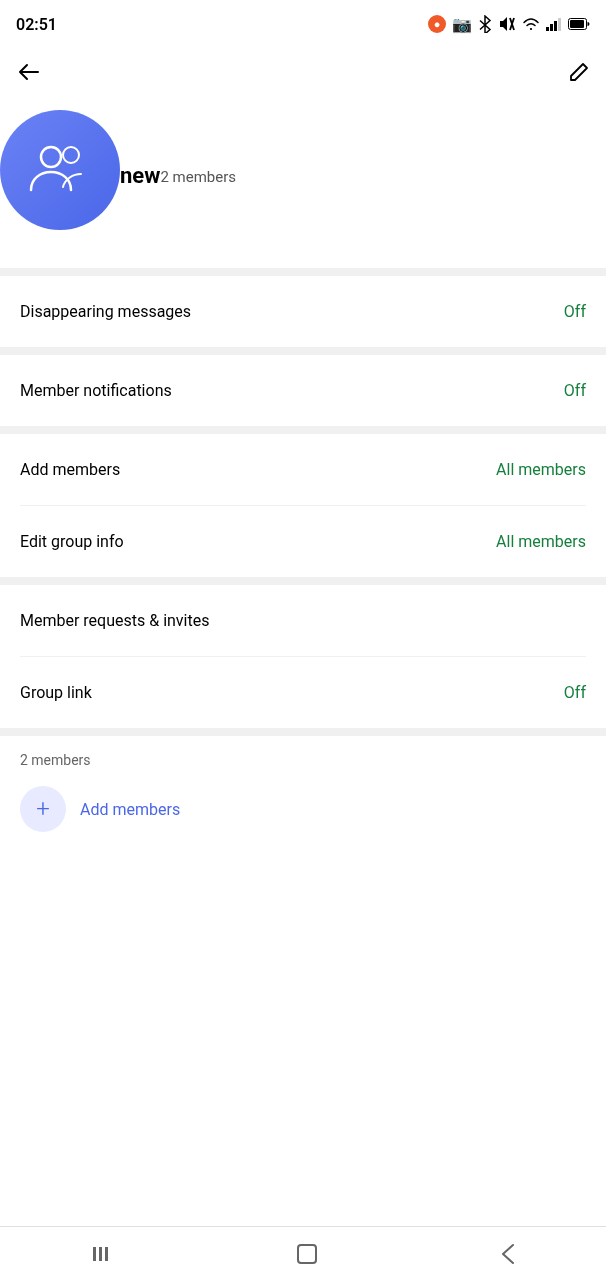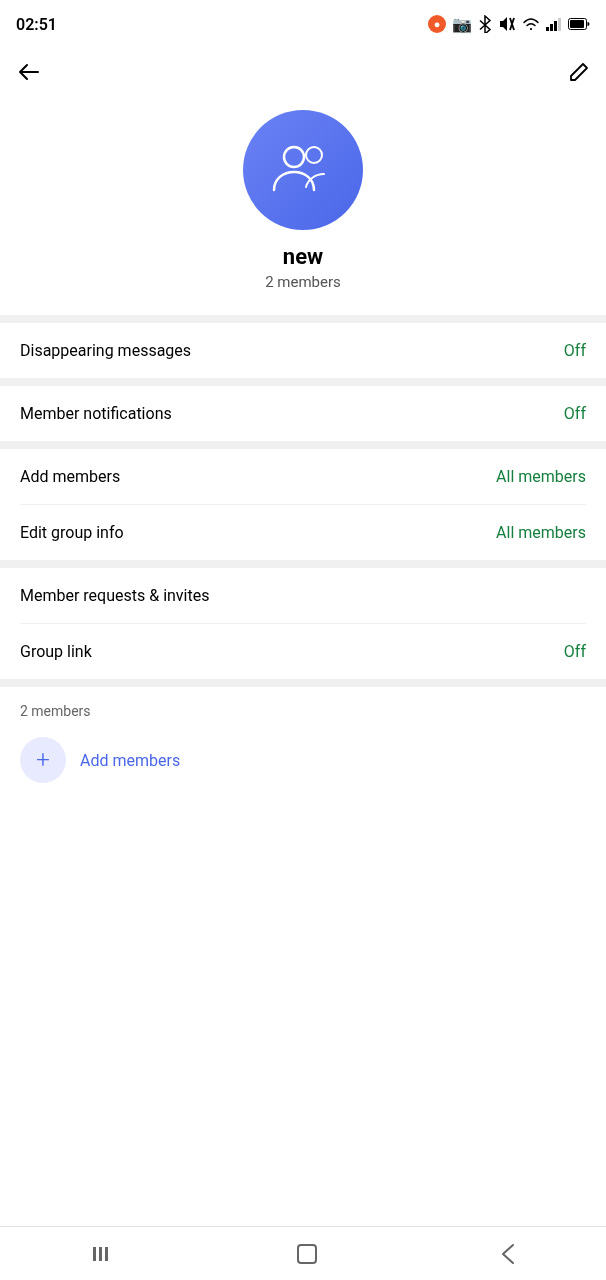--- a/index.html
+++ b/index.html
@@ -60,21 +60,21 @@
       color: #000;
       background: none;
       border: none;
       display: flex;
       align-items: center;
     }
 
     
     .group-header {
       display: flex;
-      flex-direction: column;
+      flex-direction: row;
       align-items: center;
       padding: 10px 0 24px 0;
     }
 
     .group-avatar {
       width: 120px;
       height: 120px;
       border-radius: 50%;
       background: linear-gradient(135deg, #6b82f5, #4a67e8);
       display: flex;
@@ -109,21 +109,21 @@
     
     .settings-section {
       background: #fff;
       padding: 0 20px;
     }
 
     .settings-row {
       display: flex;
       justify-content: space-between;
       align-items: center;
-      padding: 18px 0;
+      padding: 26px 0;
       border-bottom: 1px solid #f0f0f0;
     }
 
     .settings-row:last-child {
       border-bottom: none;
     }
 
     .settings-label {
       font-size: 16px;
       color: #000;

